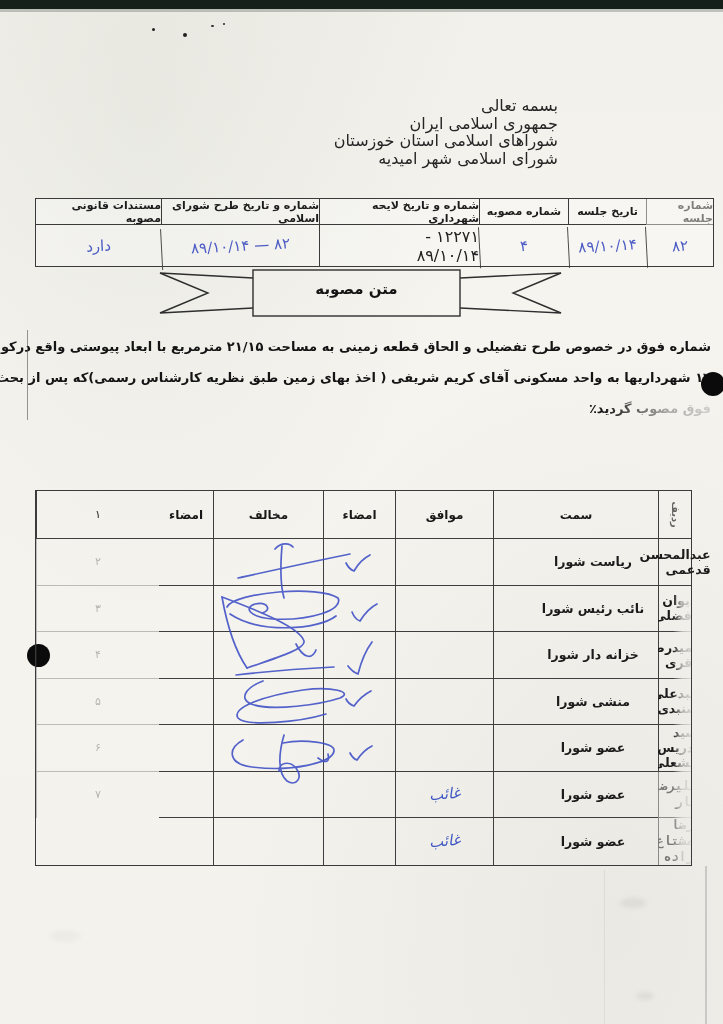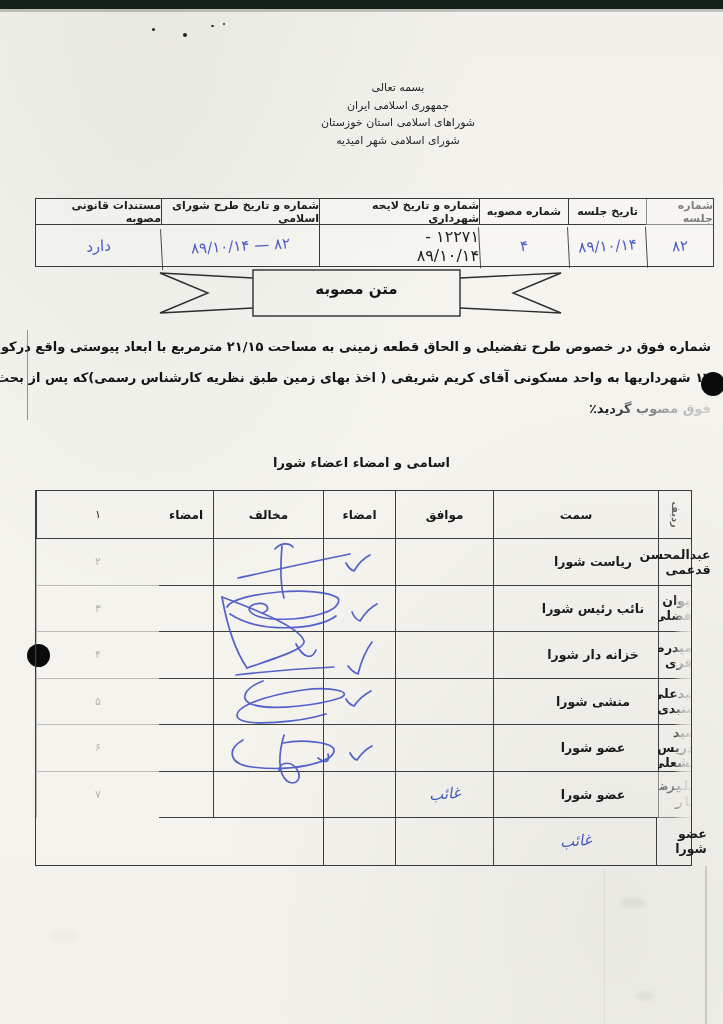--- a/index.html
+++ b/index.html
@@ -10,22 +10,22 @@
       radial-gradient(ellipse at 85% 90%, rgba(180,180,175,.15), transparent 45%),
       linear-gradient(180deg,#f1f0ea 0%, #f5f4ef 30%, #f3f2ec 100%);
     font-family:"DejaVu Sans", sans-serif;direction:rtl;color:#1c1c1c;
   }
   
   .topstrip{position:absolute;top:0;left:0;width:723px;height:9px;background:#16201a;}
   .topstrip-shade{position:absolute;top:9px;left:0;width:723px;height:3px;background:rgba(40,55,45,.25);}
   .speck{position:absolute;background:#222;border-radius:50%;}
 
   
-  .letterhead{position:absolute;top:79px;left:238px;width:320px;text-align:center;
-    font-size:11px;line-height:17.6px;color:#252525;}
+  .letterhead{position:absolute;top:97px;left:238px;width:320px;
+    font-size:16px;line-height:17.6px;color:#252525;}
 
   
   .info-table{position:absolute;top:198px;left:35px;width:677px;
     display:grid;grid-template-columns:67px 78px 89px 160px 158px 125px;
     grid-template-rows:26px 41px;border:1.2px solid #3a3a3a;background:rgba(255,255,255,.25);}
   .it-cell{border-left:1px solid #3a3a3a;border-bottom:1px solid #3a3a3a;
     display:flex;align-items:center;justify-content:center;overflow:hidden;}
   .it-cell:nth-child(6n){border-left:none;}
   .it-cell.vrow{border-bottom:none;}
   .it-head{font-weight:bold;font-size:11px;}
@@ -124,21 +124,20 @@
   <div class="res-text">
     <div class="res-line">شماره فوق در خصوص طرح تفضیلی و الحاق قطعه زمینی به مساحت ۲۱/۱۵ مترمربع با ابعاد پیوستی واقع درکوی طالقانی باستناد ماده</div>
     <div class="res-line">۱۴ شهرداریها به واحد مسکونی آقای کریم شریفی ( اخذ بهای زمین طبق نظریه کارشناس رسمی)که پس از بحث و بررسی با مجمــوع آرا</div>
     <div class="res-line fade-start">فوق مصوب گردید٪</div>
   </div>
   <div class="margin-line" style="left:27px;top:330px;width:1px;height:90px;"></div>
 
   <div class="hole" style="left:701px;top:372px;width:24px;height:24px;"></div>
   <div class="hole" style="left:27px;top:644px;width:23px;height:23px;"></div>
 
-  <div class="members-title">اسامی و امضاء اعضاء شورا</div>
 
   <div class="members-table">
 
     <div class="mt-cell mt-head">
       <span class="vertical-label">ردیف</span>
       </div>
     <div class="mt-cell mt-head">سمت</div>
     <div class="mt-cell mt-head">موافق</div>
     <div class="mt-cell mt-head">امضاء</div>
     <div class="mt-cell mt-head">مخالف</div>
@@ -188,20 +187,21 @@
     <div class="mt-cell m-name fade-r dim">علیرضا یار</div>
     <div class="mt-cell m-pos">عضو شورا</div>
     <div class="mt-cell">
         <span class="absent">غائب</span>
       </div>
     <div class="mt-cell"></div>
     <div class="mt-cell"></div>
     <div class="mt-cell lastcol"></div>
 
     <div class="mt-cell m-num faint lastrow">۷</div>
+    <div class="mt-cell m-name fade-r dim lastrow">رضا مشتاع زاده</div>
     <div class="mt-cell m-pos lastrow">عضو شورا</div>
     <div class="mt-cell lastrow">
         <span class="absent">غائب</span>
       </div>
     <div class="mt-cell lastrow"></div>
     <div class="mt-cell lastrow"></div>
     <div class="mt-cell lastcol lastrow"></div>
   </div>
 
   <svg class="ink" width="723" height="1024" viewBox="0 0 723 1024">

